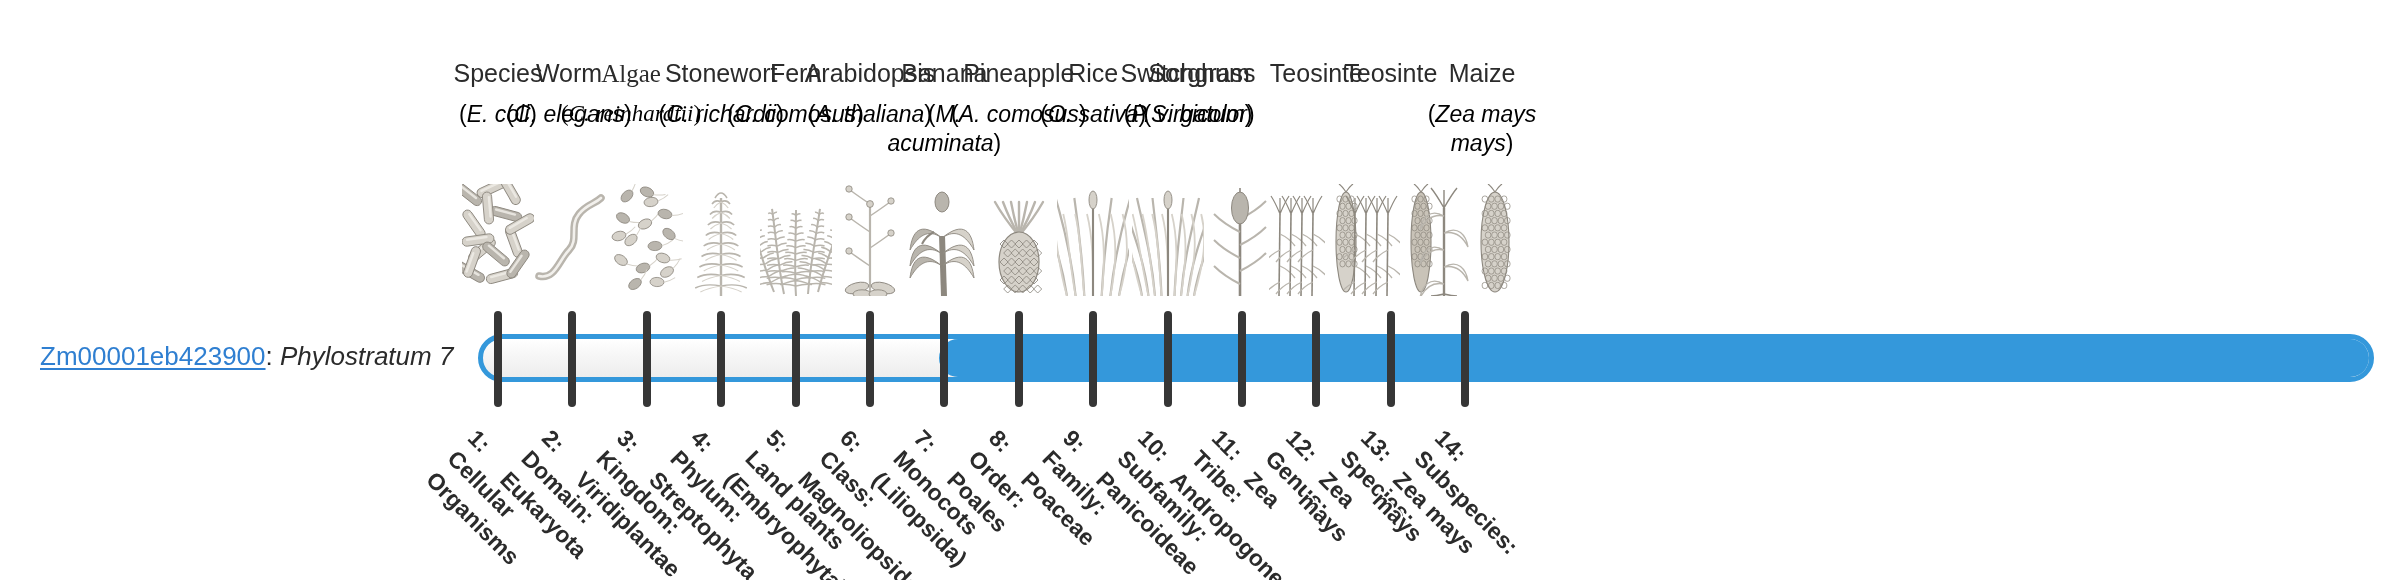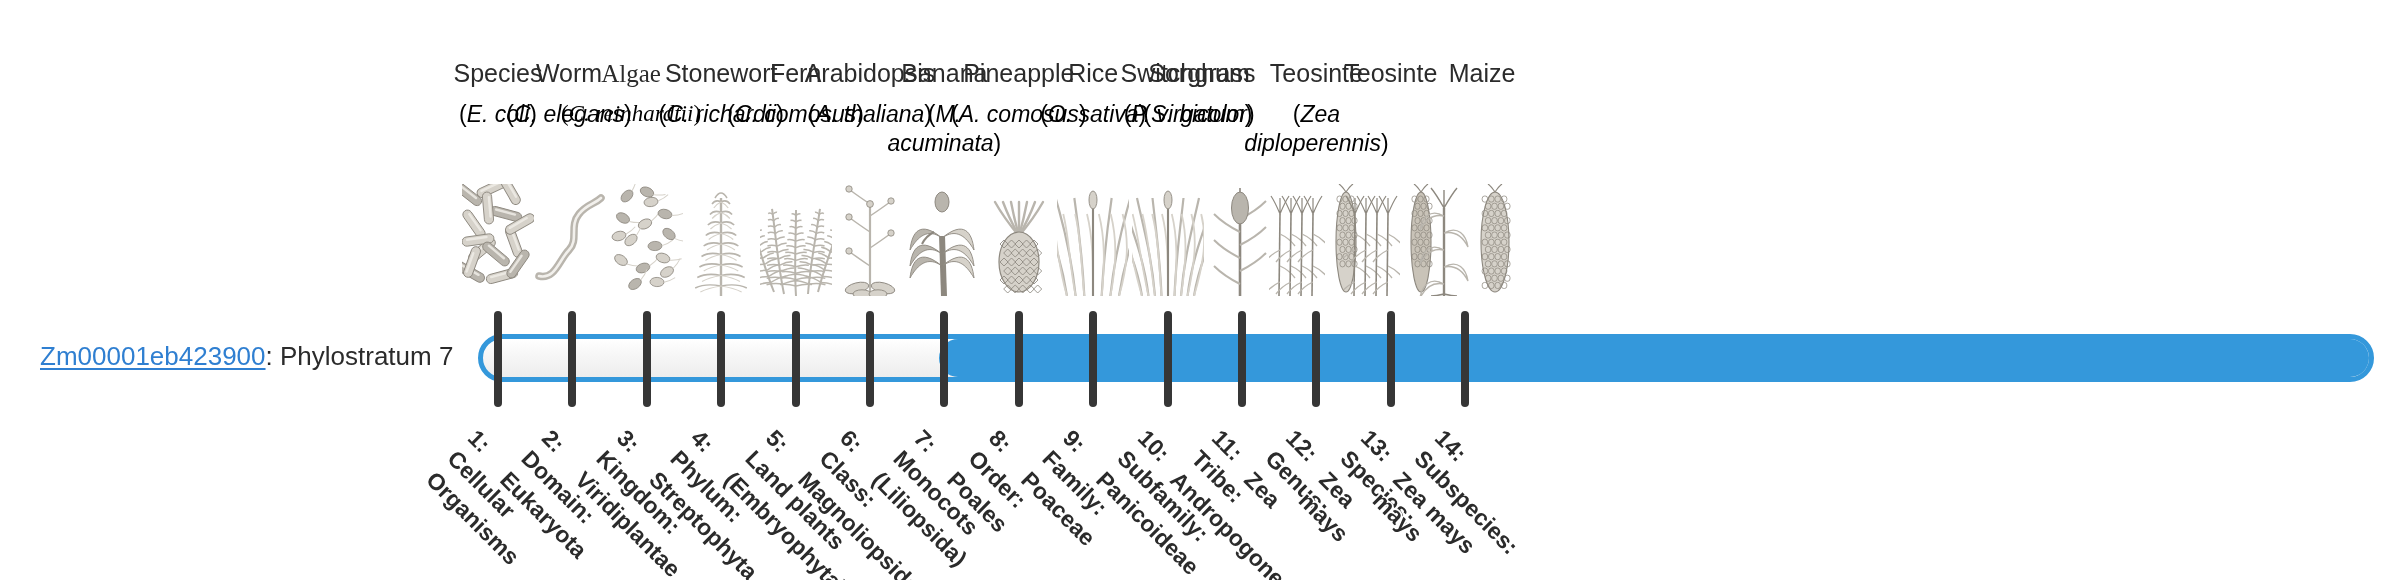--- a/index.html
+++ b/index.html
@@ -34,21 +34,21 @@
     white-space: nowrap;
     color: #2b2b2b;
   }
   #gene-label .gene-id {
     color: #2f7fd1;
     text-decoration: underline;
     text-underline-offset: 3px;
     cursor: pointer;
   }
   #gene-label .gene-sep { color: #2b2b2b; }
-  #gene-label .gene-stratum { color: #2b2b2b; }
+  #gene-label .gene-stratum { color: #2b2b2b; font-style: italic; }
 
   
   .col-head {
     position: absolute;
     top: 58px;
     text-align: center;
     line-height: 1.25;
   }
   .col-common {
     font-size: 25px;
@@ -176,27 +176,27 @@
       <div class="col-head" style="left: 1113px; width: 150px;">
         <div class="col-common">Switchgrass</div>
         <div class="col-latin"><span class="paren">(</span><span>P. virgatum</span><span class="paren">)</span></div>
       </div>
       <div class="col-head" style="left: 1124px; width: 150px;">
         <div class="col-common">Sorghum</div>
         <div class="col-latin"><span class="paren">(</span><span>S. bicolor</span><span class="paren">)</span></div>
       </div>
       <div class="col-head" style="left: 1241.4px; width: 150px;">
         <div class="col-common">Teosinte</div>
-        <div class="col-latin"><span class="paren">(</span><span>Zea diploperennis</span><span class="paren">)</span></div>
       </div>
       <div class="col-head" style="left: 1315.8px; width: 150px;">
         <div class="col-common">Teosinte</div>
       </div>
       <div class="col-head" style="left: 1407px; width: 150px;">
         <div class="col-common">Maize</div>
+        <div class="col-latin"><span class="paren">(</span><span>Zea mays mays</span><span class="paren">)</span></div>
       </div>
     </div>
 
   <div id="organisms">
       <div class="organism" style="left: 438px; width: 120px;">
         <svg width="72" height="112" viewBox="0 0 72 112">
           <g transform="translate(6,10) rotate(38)">
             <rect x="-16" y="-4.6" width="32" height="9.2" rx="4.6" fill="#b9b5ad" stroke="#8d887f" stroke-width="0.9"></rect>
             <rect x="-12" y="-3" width="22" height="2.4" rx="1.2" fill="#efece6" opacity="0.85"></rect>
           </g>

